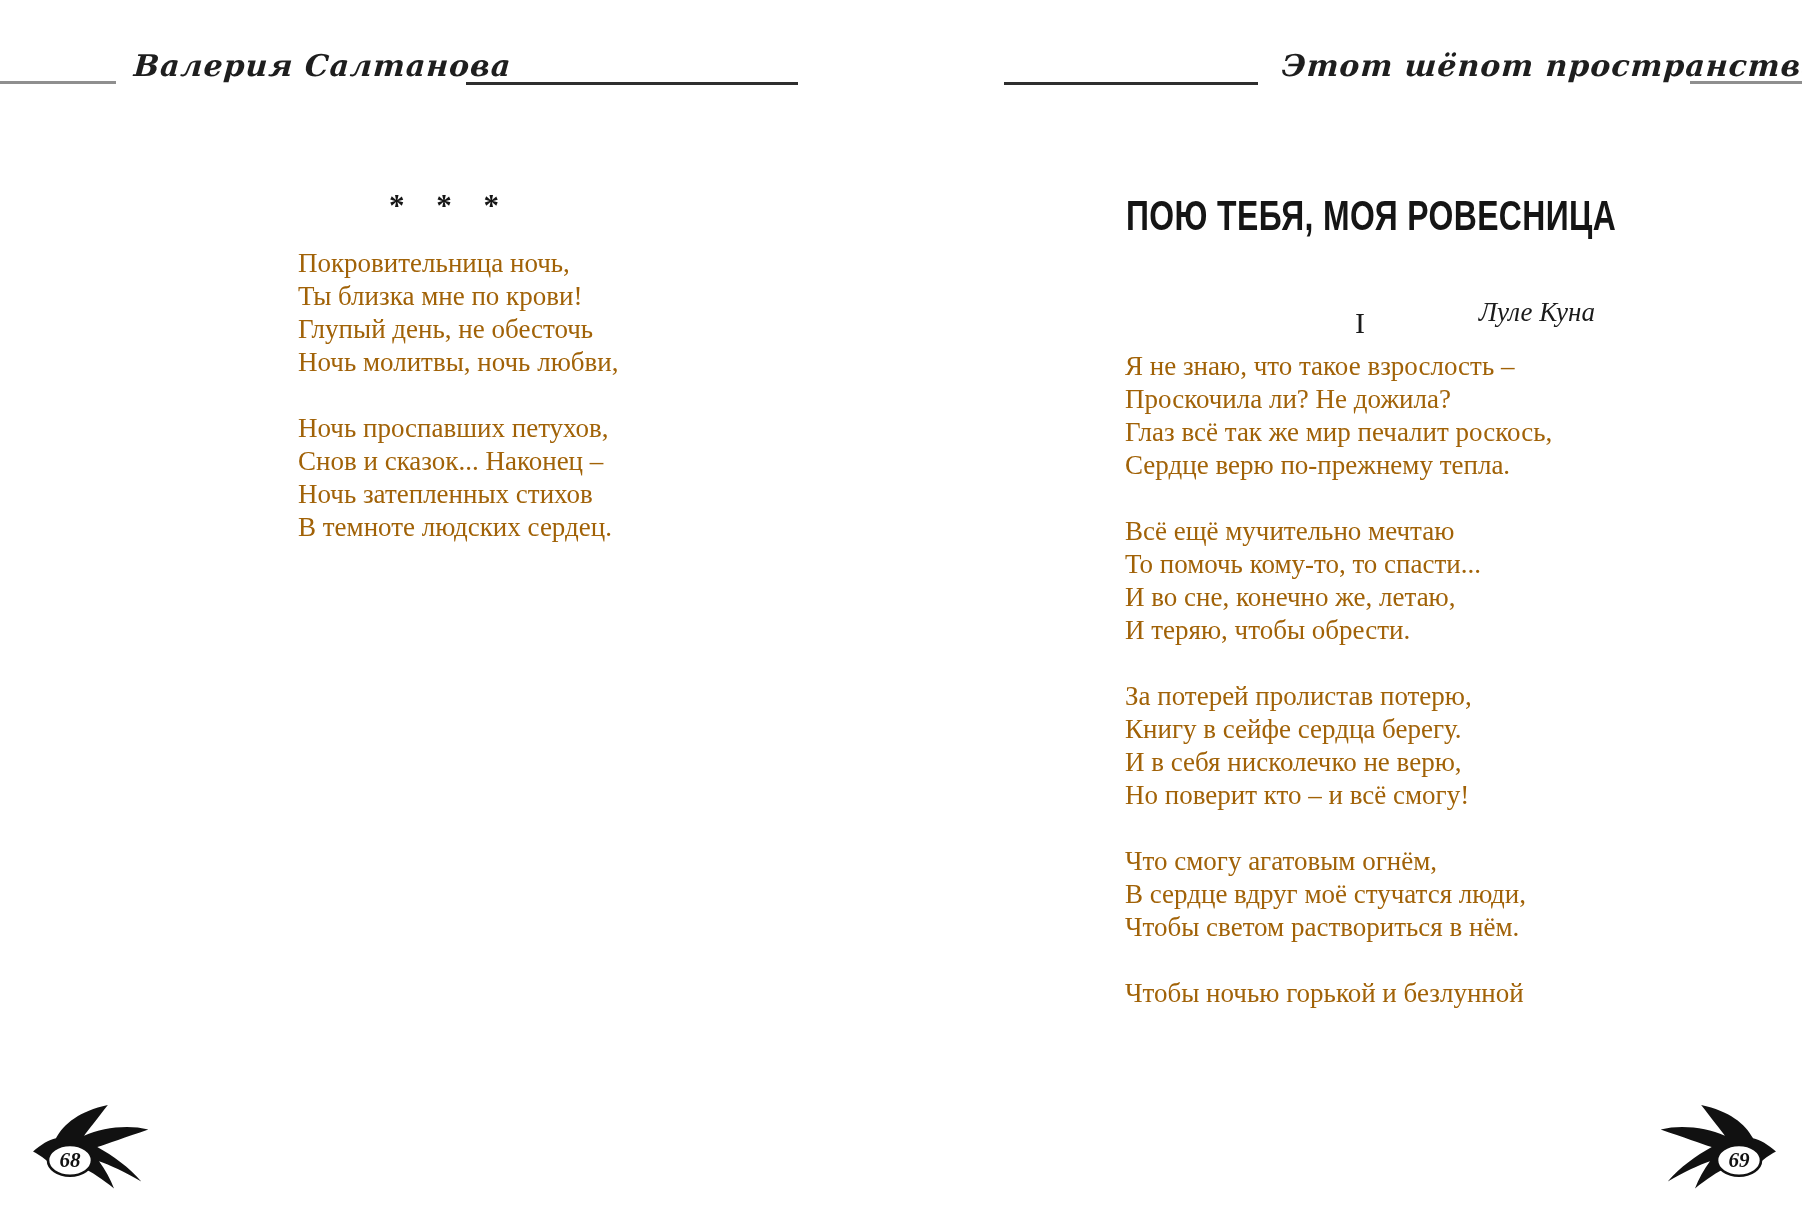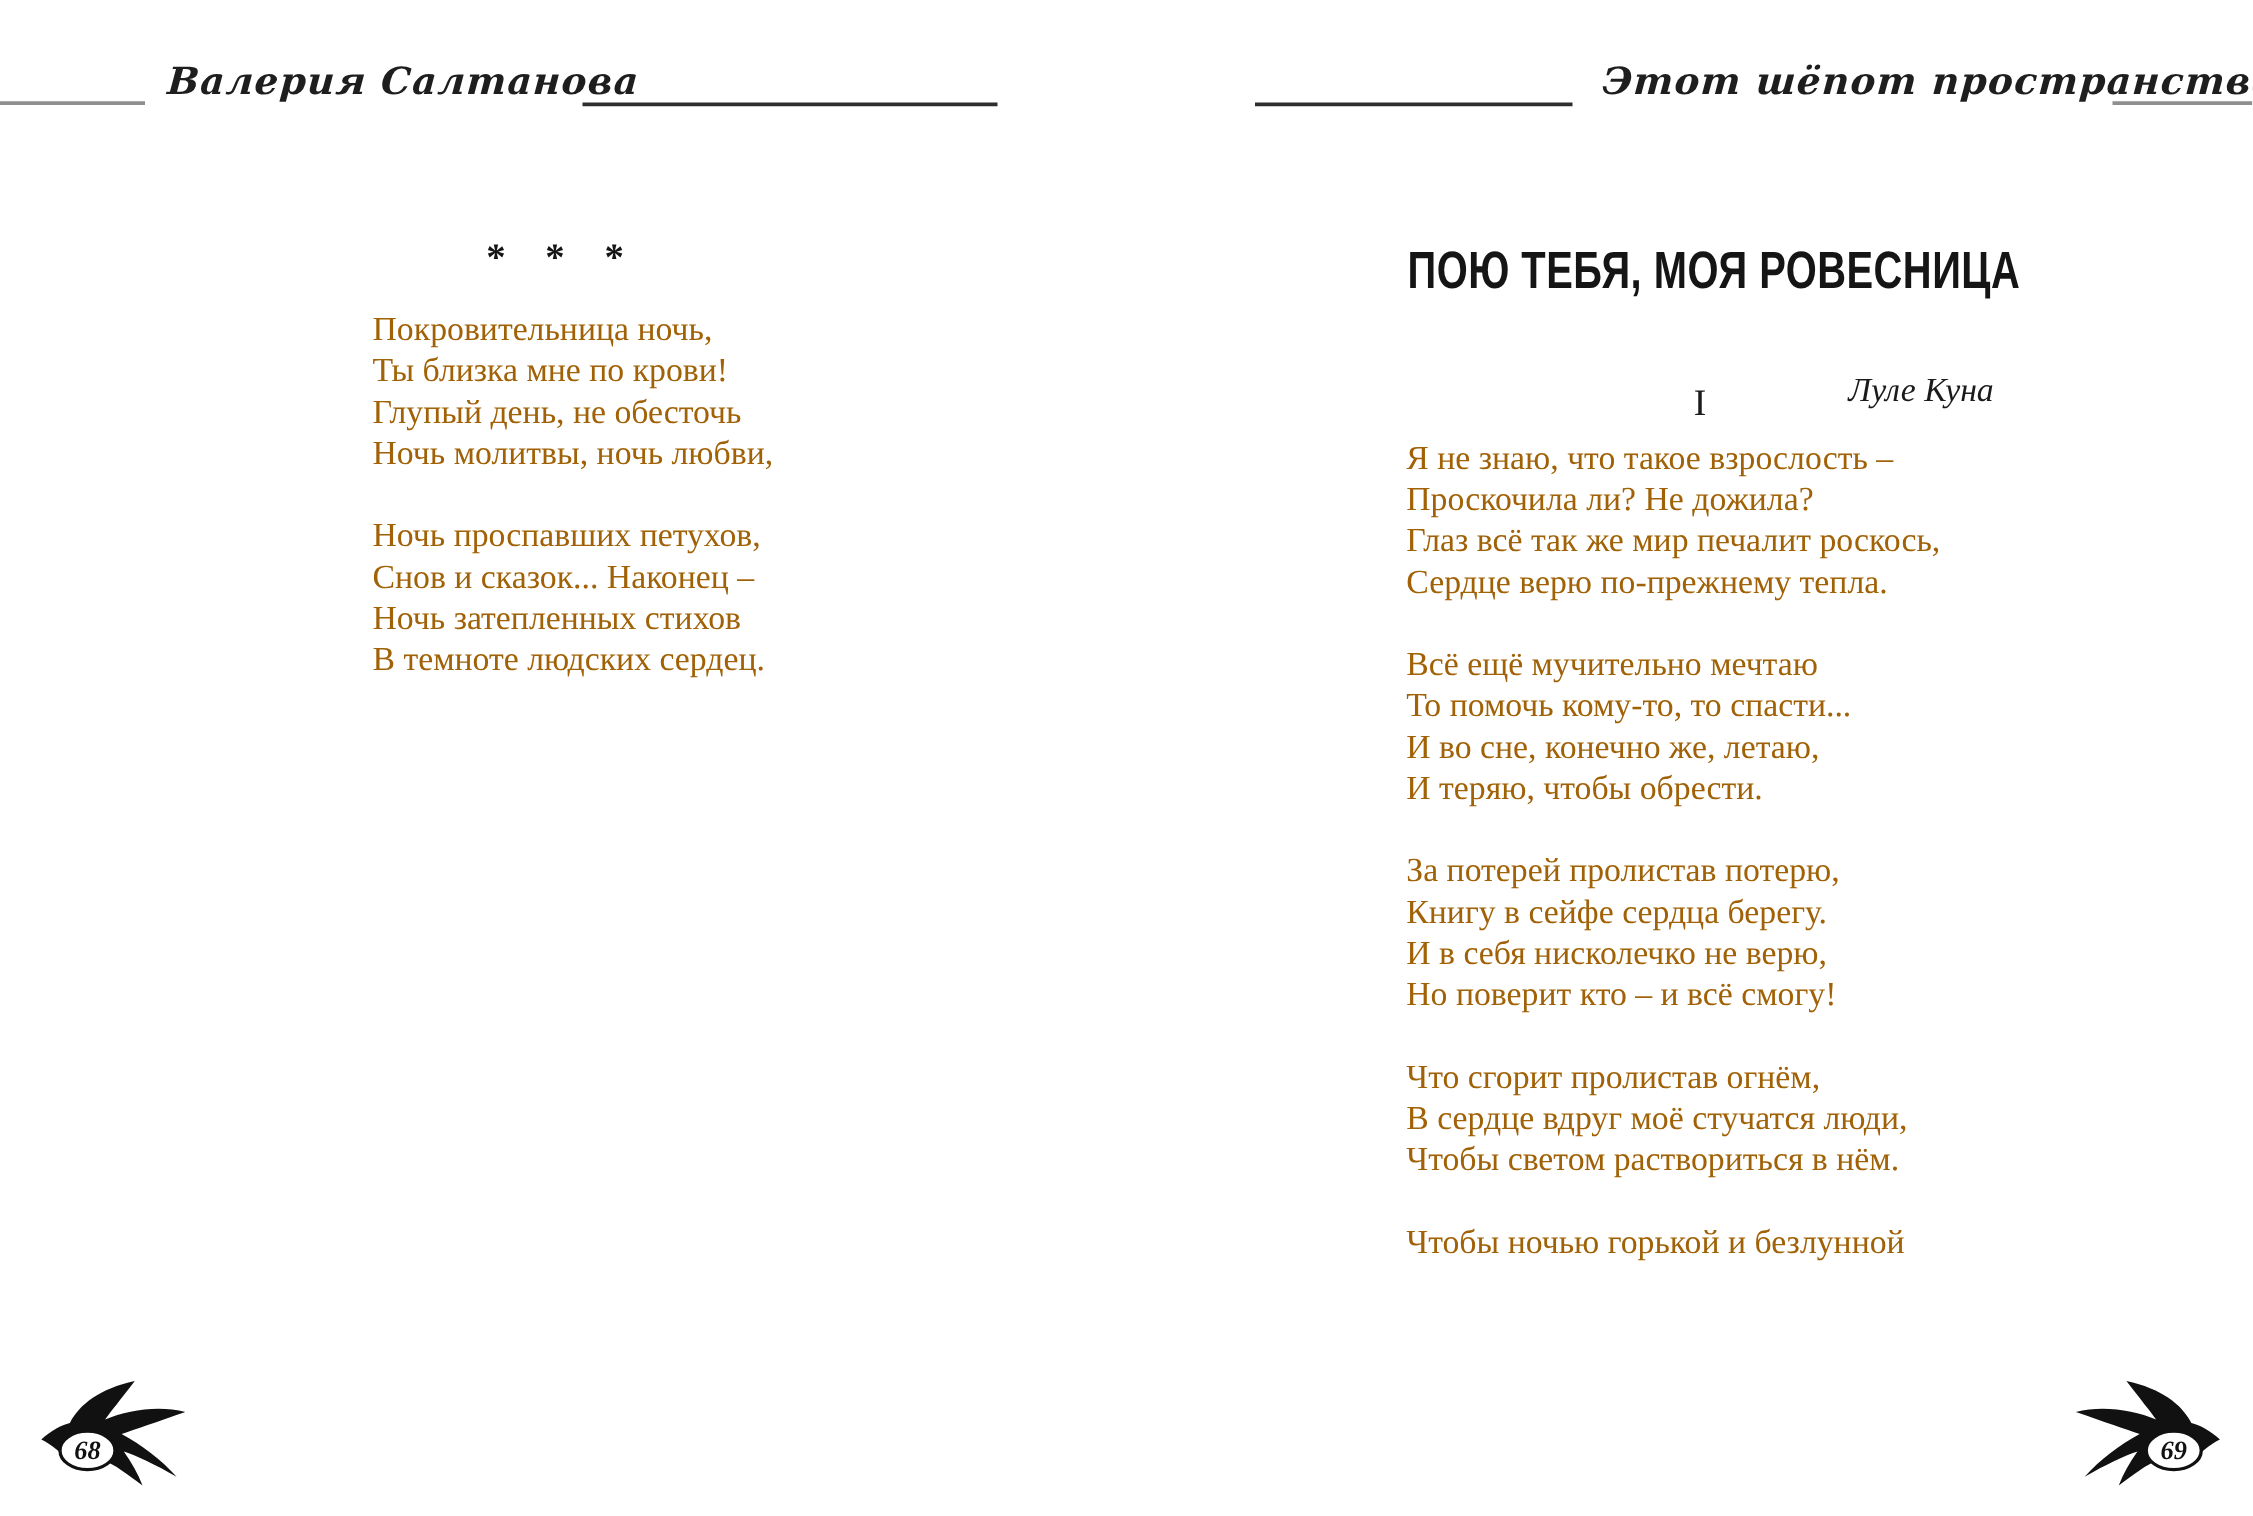--- a/index.html
+++ b/index.html
@@ -139,21 +139,21 @@
         <div class="line">И во сне, конечно же, летаю,</div>
         <div class="line">И теряю, чтобы обрести.</div>
       </div>
       <div class="stanza">
         <div class="line">За потерей пролистав потерю,</div>
         <div class="line">Книгу в сейфе сердца берегу.</div>
         <div class="line">И в себя нисколечко не верю,</div>
         <div class="line">Но поверит кто – и всё смогу!</div>
       </div>
       <div class="stanza">
-        <div class="line">Что сгорит пролистав огнём,</div>
+        <div class="line">Что смогу агатовым огнём,</div>
         <div class="line">В сердце вдруг моё стучатся люди,</div>
         <div class="line">Чтобы светом раствориться в нём.</div>
       </div>
       <div class="stanza">
         <div class="line">Чтобы ночью горькой и безлунной</div>
       </div>
     </div>
 
   <div class="bird" id="bird-left">
     <svg viewBox="0 0 140 100">

